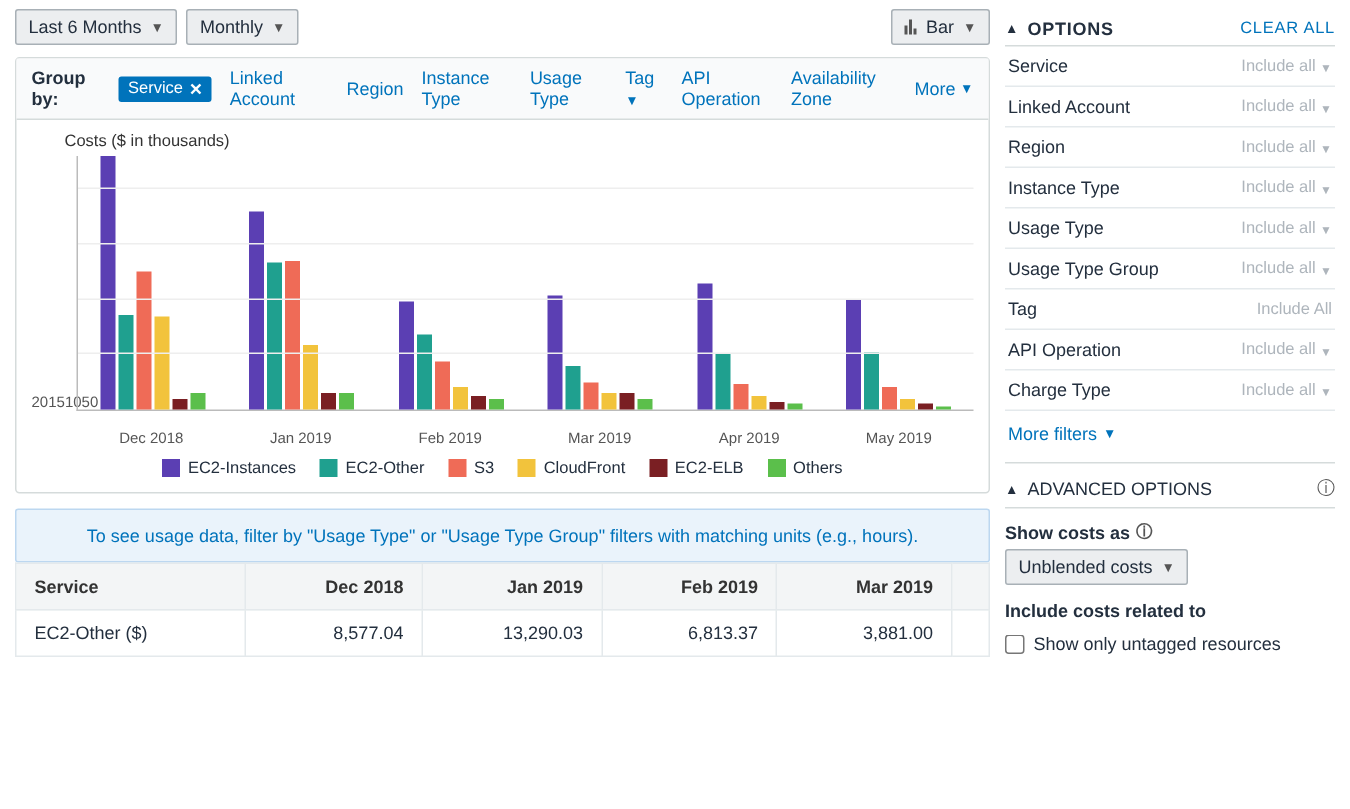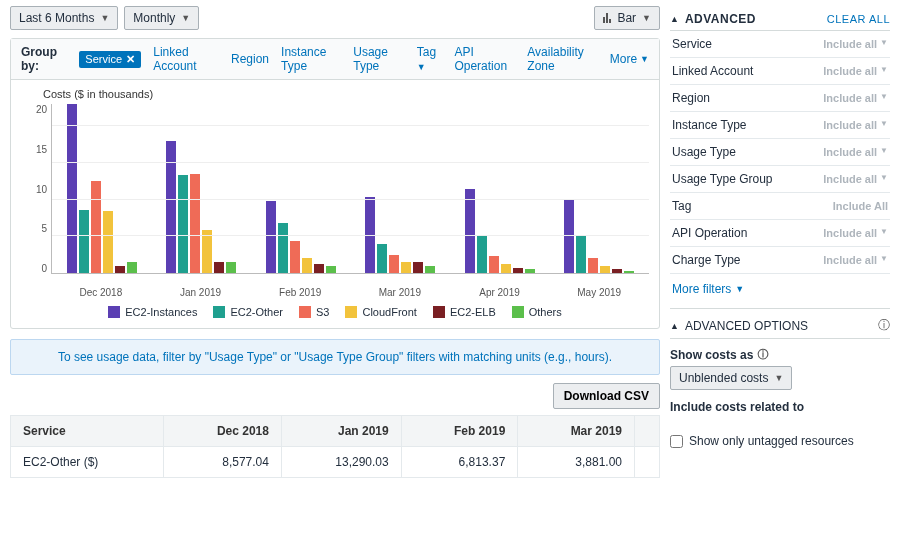--- a/index.html
+++ b/index.html
@@ -28,21 +28,21 @@
   .group-bar .lbl { font-weight:700; }
   .chip { background:#0073bb; color:#fff; border-radius:2px; padding:2px 6px; display:inline-flex; align-items:center; gap:4px; font-size:11px; }
   .chip .x { font-weight:700; cursor:pointer; }
   .group-bar .opt { color:#0073bb; cursor:pointer; }
   .group-bar .more { margin-left:auto; color:#0073bb; cursor:pointer; display:flex; align-items:center; gap:3px;}
 
   
   .chart-wrap { padding: 8px 10px 10px 10px; }
   .ylabel { font-size:11px; color:#333; padding-left:22px; }
   .plot { position:relative; height:180px; margin-top:4px; display:flex; }
-  .yaxis { width:30px; display:flex; flex-direction:column; justify-content:space-between; align-items:flex-end; font-size:10px; color:#555; padding-right:4px; height:170px;}
+  .yaxis { width:30px; display:flex; flex-direction:row; justify-content:space-between; align-items:flex-end; font-size:10px; color:#555; padding-right:4px; height:170px;}
   .grid { flex:1; position:relative; height:170px; border-left:1px solid #bbb; border-bottom:1px solid #bbb;}
   .grid .hline { position:absolute; left:0; right:0; border-top:1px solid #eee; }
   .groups { position:absolute; left:0; right:0; bottom:0; top:0; display:flex; }
   .group { flex:1; display:flex; align-items:flex-end; justify-content:center; gap:2px; }
   .group .bar { width:10px; }
   .xlabels { display:flex; margin-left:30px; }
   .xlabels span { flex:1; text-align:center; font-size:10px; color:#555; padding-top:3px;}
   .legend { display:flex; justify-content:center; gap:16px; margin-top:8px; font-size:11px; }
   .legend .item{ display:flex; align-items:center; gap:5px;}
   .swatch { width:12px; height:12px; display:inline-block; }
@@ -61,28 +61,28 @@
   thead th { background:#f3f5f6; font-weight:700; color:#333;}
   tbody tr.shade td { background:#eef1f3; }
 
   
   .panel-head { display:flex; align-items:center; gap:6px; padding:6px 0 4px; border-bottom:1px solid #d5dbdb; }
   .panel-head .title { font-weight:700; font-size:12px; letter-spacing:.5px;}
   .panel-head .clear { margin-left:auto; color:#0073bb; font-size:11px; cursor:pointer; letter-spacing:.5px;}
   .caret-up { font-size:9px; }
   .filter-row { display:flex; align-items:center; justify-content:space-between; padding:6px 2px; border-bottom:1px solid #e4e9ec; }
   .filter-row .name { color:#232f3e; }
-  .filter-row .val { color:#aeb5bc; font-size:11px; display:flex; align-items:flex-start; gap:3px;font-weight:bold;}
+  .filter-row .val { color:#aeb5bc; font-size:11px; display:flex; align-items:flex-end; gap:3px;}
   .more-filters { color:#0073bb; padding:8px 2px; cursor:pointer; display:flex; align-items:center; gap:4px;}
   .adv-head { display:flex; align-items:center; gap:6px; padding:8px 0 4px; border-top:1px solid #d5dbdb; border-bottom:1px solid #d5dbdb; margin-top:4px;}
   .adv-head .info { margin-left:auto; color:#555;}
   .adv-body { padding-top:8px; }
   .adv-body .row-lbl { font-weight:700; font-size:12px; display:flex; align-items:center; gap:4px; margin-bottom:4px;text-align:right;}
   .adv-body .info-s { font-size:11px; color:#555;}
-  .chk-row { display:flex; align-items:center; gap:6px; margin-top:20px; font-size:12px;}
+  .chk-row { display:flex; align-items:center; gap:6px; margin-top:8px; font-size:12px;}
   input[type=checkbox]{ margin:0; }
 </style>
 </head>
 <body>
 
 <div class="main">
 
   <div class="left">
 
     <div class="selects">
@@ -225,23 +225,20 @@
             <div class="item">
               <span class="swatch" style="background: rgb(91, 191, 75);"></span>
               <span>Others</span>
             </div>
           </div>
       </div>
     </div>
 
     <div class="banner">To see usage data, filter by "Usage Type" or "Usage Type Group" filters with matching units (e.g., hours).</div>
 
-    <div class="dl-row">
-      <button class="dl-btn">Download CSV</button>
-    </div>
 
     <table>
       <thead>
           <tr id="thead-row">
             <th>Service</th>
             <th>Dec 2018</th>
             <th>Jan 2019</th>
             <th>Feb 2019</th>
             <th>Mar 2019</th>
             <th style="width: 20px;"></th>
@@ -256,21 +253,21 @@
             <td>3,881.00</td>
             <td></td>
           </tr>
         </tbody>
     </table>
   </div>
 
   <div class="right">
     <div class="panel-head">
       <span class="caret-up">▲</span>
-      <span class="title">ADVANCED</span>
+      <span class="title">OPTIONS</span>
       <span class="clear">CLEAR ALL</span>
     </div>
     <div id="filter-rows">
         <div class="filter-row">
           <span class="name">Service</span>
           <span class="val">
             <span>Include all</span>
             <span style="font-size: 8px;">▼</span>
           </span>
         </div>

